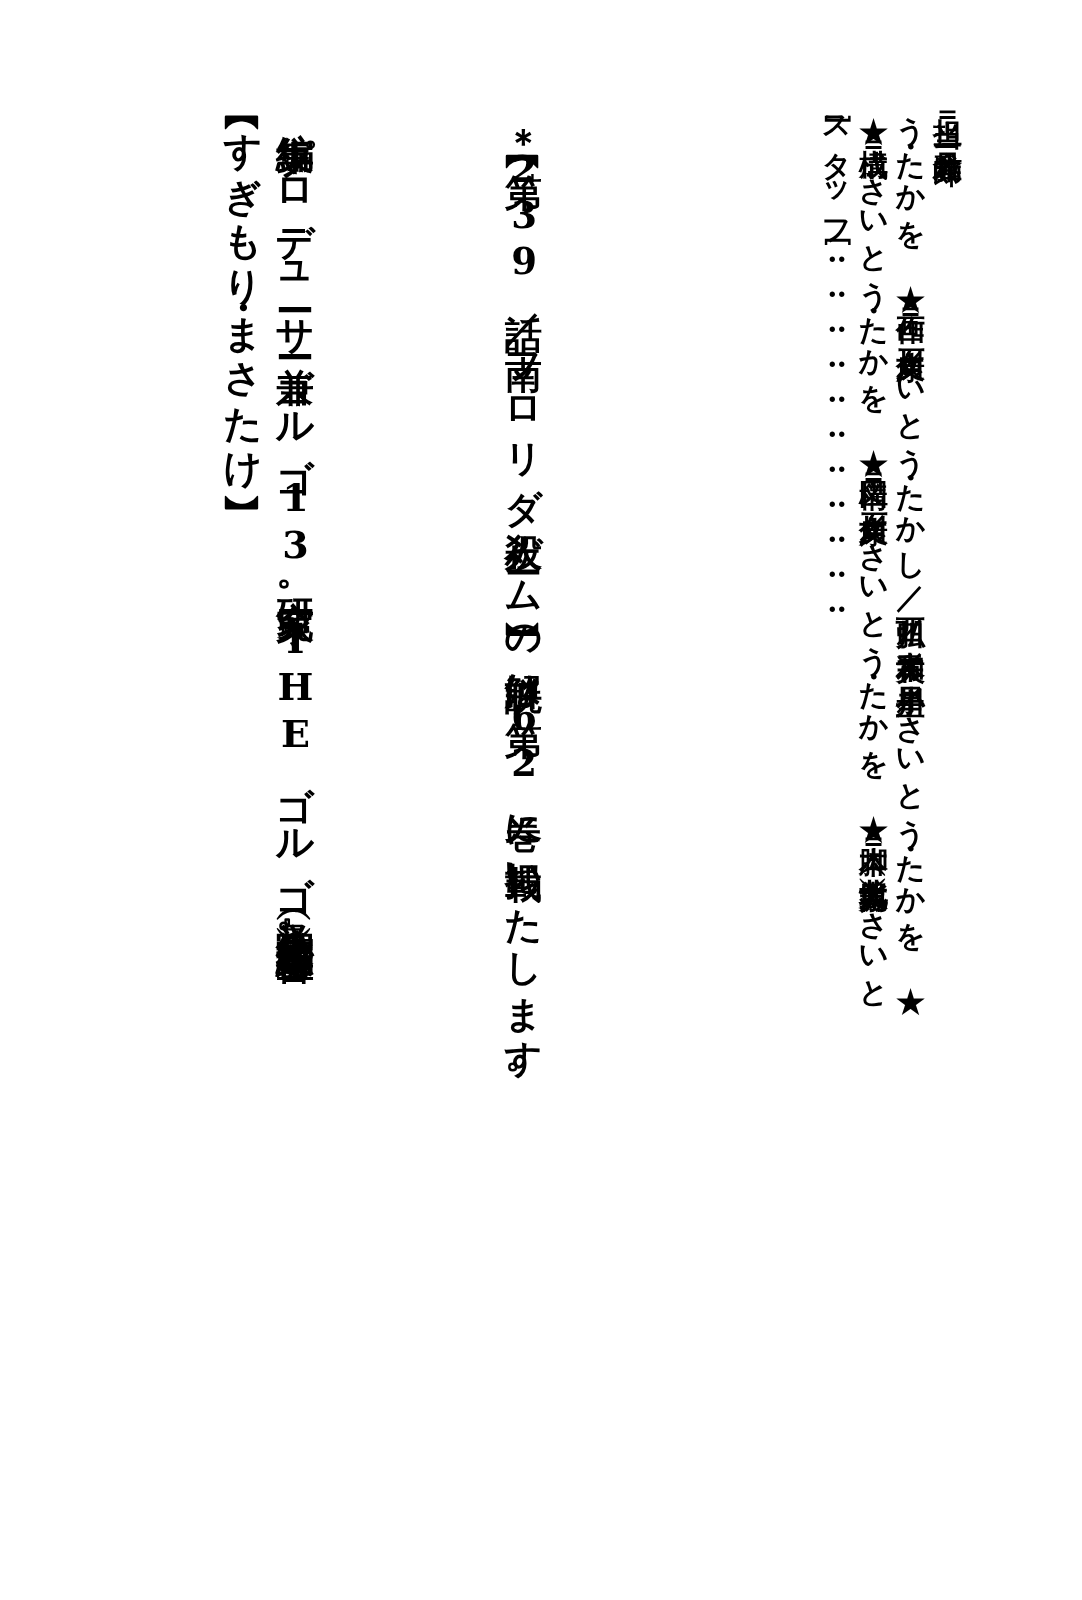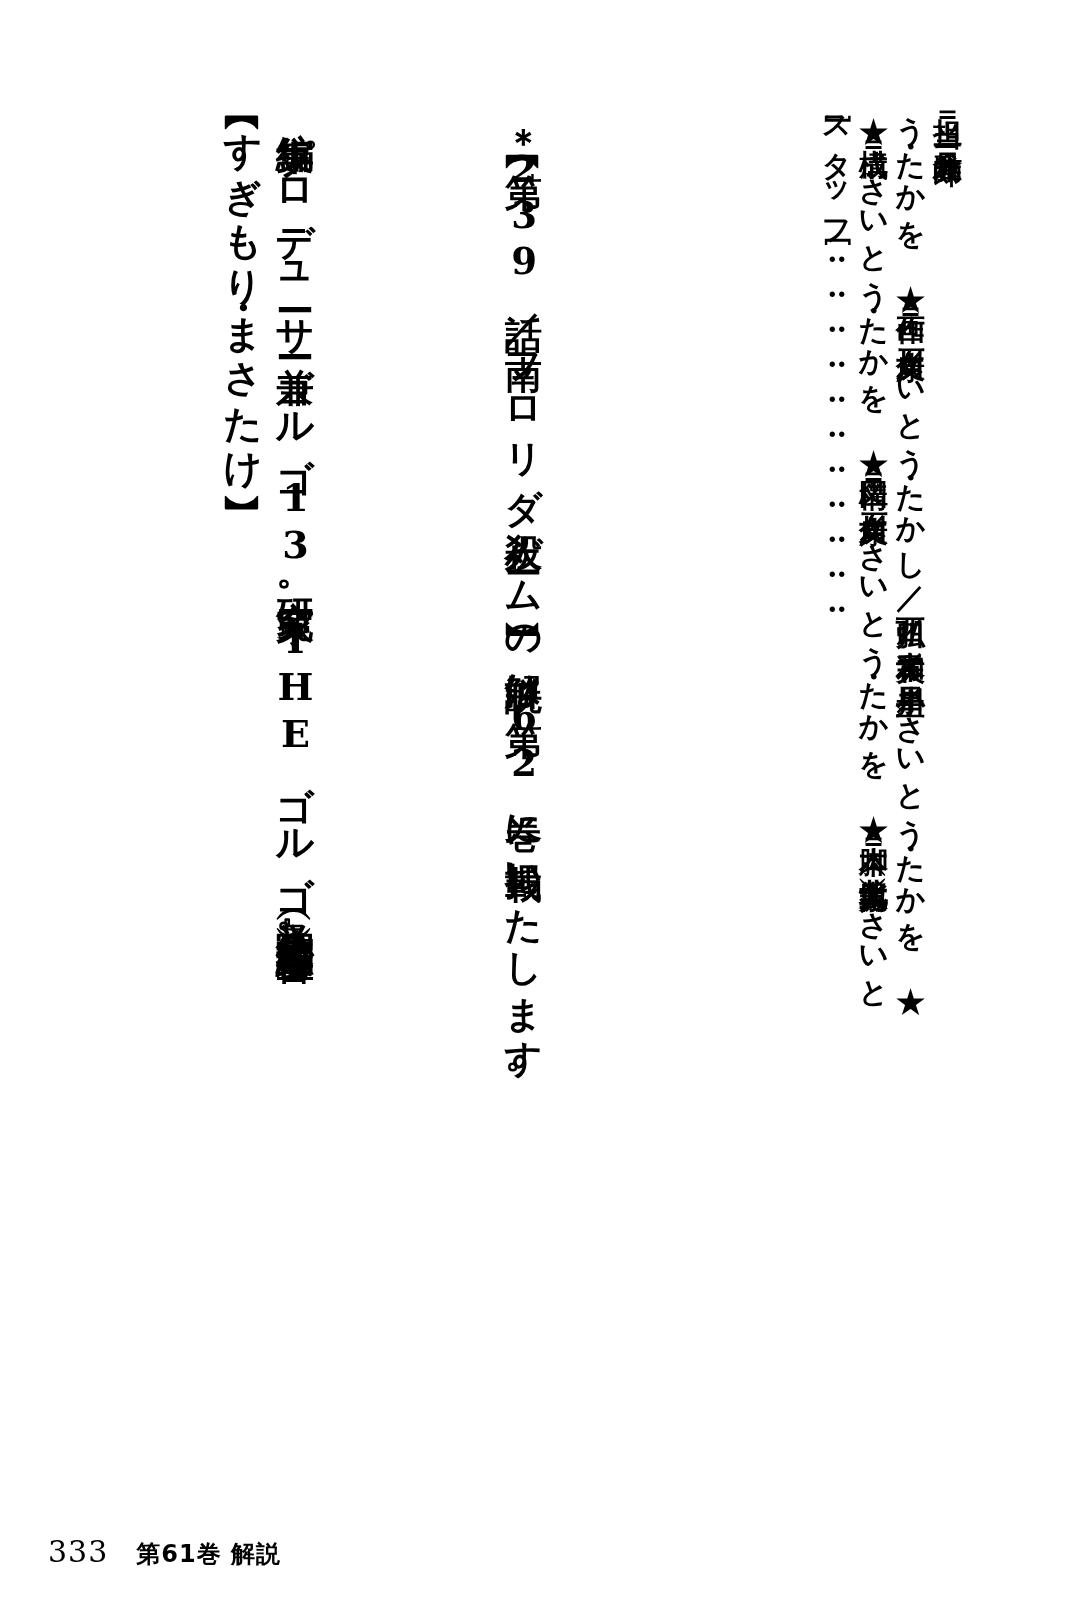--- a/index.html
+++ b/index.html
@@ -134,18 +134,14 @@
 
   <div class="note-block">
     <div class="note-text">＊【第239話／南フロリダ殺人ゲーム】の解説は第62巻に掲載いたします。</div>
   </div>
 
   <div class="credit-block">
     <div class="credit-col credit-name">【すぎもり・まさたけ】</div>
     <div class="credit-col credit-desc">編集プロデューサー兼ゴルゴ13研究家。『THEゴルゴ学』（小学館）編集総監督。</div>
   </div>
 
-  <div class="footer">
-    <span class="folio">333</span>
-    <span class="running-head">第61巻 解説</span>
-  </div>
 
 </div>
 
 </body></html>

